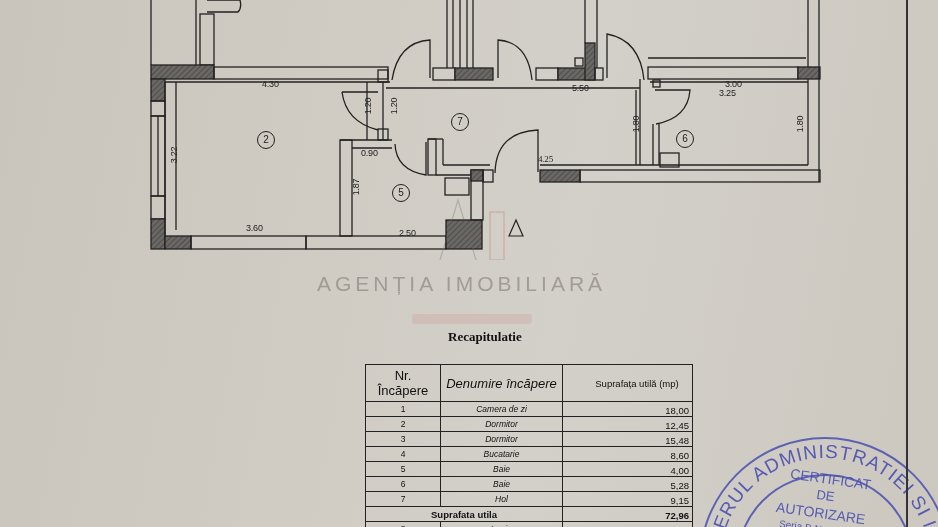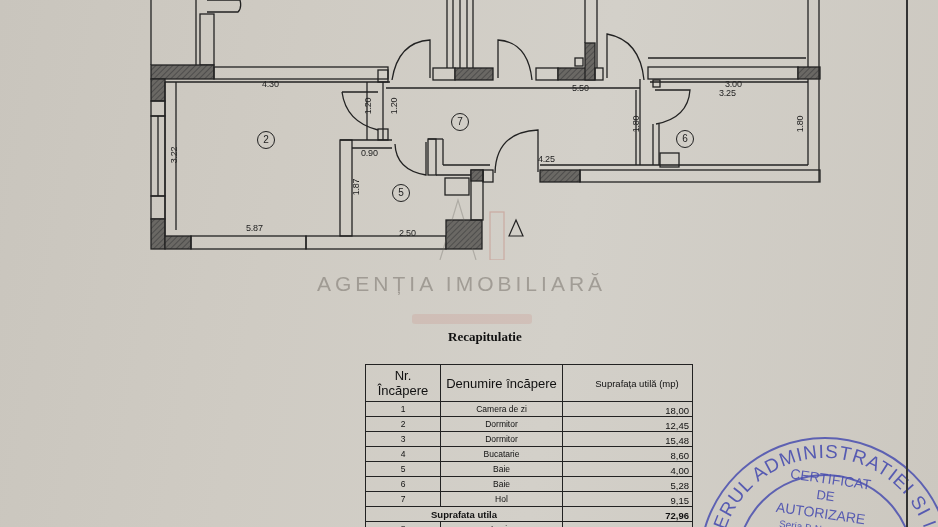--- a/index.html
+++ b/index.html
@@ -29,21 +29,21 @@
   }
   table.recap {
     position:absolute; left:365px; top:364px; border-collapse:collapse;
     font-size:8.5px; color:#111; background:transparent;
   }
   table.recap td, table.recap th {
     border:1.2px solid #222; padding:0 3px; height:14px; font-weight:normal;
   }
   table.recap th { height:36px; font-size:13px; }
   table.recap .c1 { width:68px; text-align:center; }
-  table.recap .c2 { width:115px; text-align:center; }
+  table.recap .c2 { width:115px; text-align:center;font-style:italic; }
   table.recap .c3 { width:104px; text-align:right; vertical-align:bottom; font-size:9.5px;padding-left:22px; }
   table.recap tr.total td { font-weight:bold; font-size:9.5px; }
   .right-edge { position:absolute; left:906px; top:0; width:2px; height:527px; background:#333; }
   .stamp { position:absolute; left:690px; top:428px; width:270px; height:270px; }
 </style>
 </head>
 <body>
 
 <div class="plan">
   <svg width="938" height="260" viewBox="0 0 938 260">
@@ -142,28 +142,28 @@
         <path d="M440 260 L458 200 L476 260"></path>
         <rect x="490" y="212" width="14" height="48" stroke="rgba(190,100,95,0.35)"></rect>
       </g>
       <path d="M509 236 L516 220 L523 236 Z" stroke="#222" stroke-width="1.2"></path>
     </g>
   </svg>
 
   
   <span class="dim" style="left:262px;top:79px;">4.30</span>
   <span class="dim v" style="left:166px;top:150px;">3.22</span>
-  <span class="dim" style="left:246px;top:223px;">5.87</span>
+  <span class="dim" style="left:246px;top:223px;">3.60</span>
   <span class="dim v" style="left:360px;top:101px;">1.20</span>
   <span class="dim v" style="left:386px;top:101px;">1.20</span>
   <span class="dim" style="left:361px;top:148px;">0.90</span>
   <span class="dim v" style="left:348px;top:182px;">1.87</span>
   <span class="dim" style="left:399px;top:228px;">2.50</span>
   <span class="dim" style="left:535px;top:83px;padding-left:37px;">5.50</span>
-  <span class="dim" style="left:538px;top:154px;">4.25</span>
+  <span class="dim" style="left:538px;top:154px;font-family:Liberation Serif, serif;">4.25</span>
   <span class="dim" style="left:719px;top:52px;margin-top:36px;">3.25</span>
   <span class="dim" style="left:725px;top:79px;">3.00</span>
   <span class="dim v" style="left:628px;top:119px;">1.80</span>
   <span class="dim v" style="left:792px;top:119px;">1.80</span>
 
   
   <span class="room-no" style="left:257px;top:131px;">2</span>
   <span class="room-no" style="left:392px;top:184px;">5</span>
   <span class="room-no" style="left:676px;top:130px;">6</span>
   <span class="room-no" style="left:451px;top:113px;">7</span>

